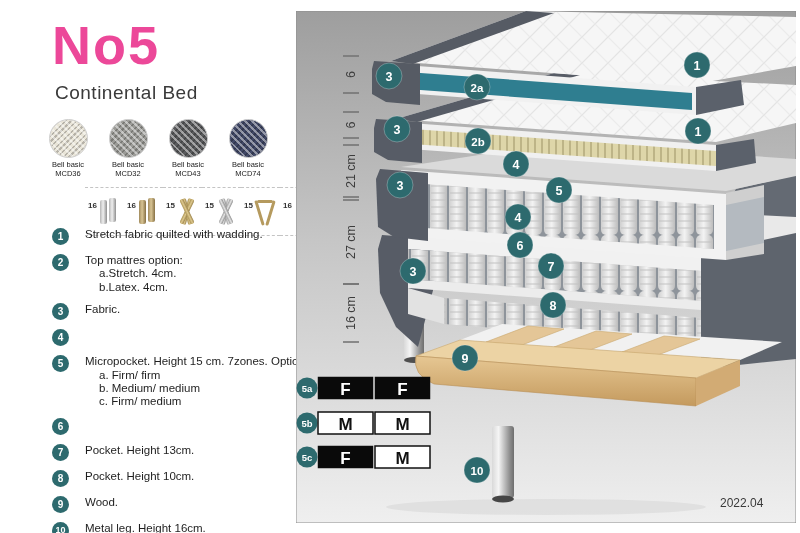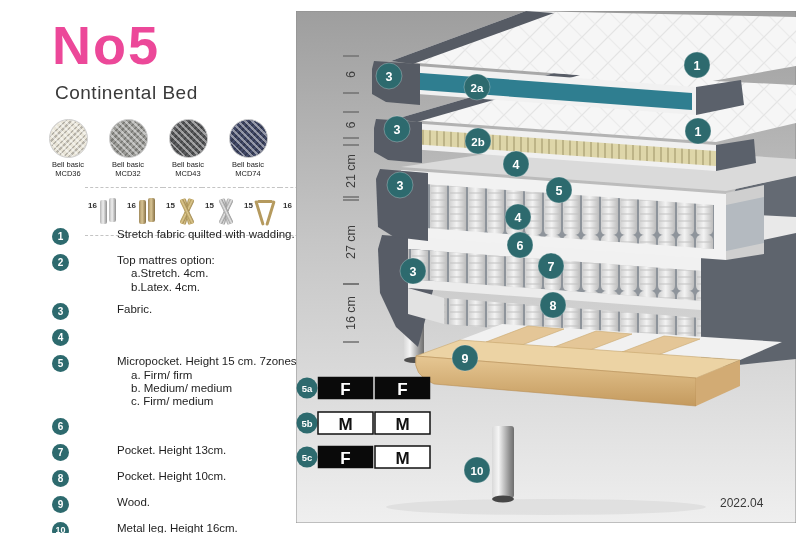--- a/index.html
+++ b/index.html
@@ -31,21 +31,21 @@
   .cyl-blackgold{background:linear-gradient(180deg,#171717 0 72%,#c9a84c 72%);}
   .cross-gold{background:linear-gradient(90deg,#ac9455,#ddc88e 50%,#9a824a);}
   .cross-silver{background:linear-gradient(90deg,#9f9f9f,#e4e4e4 50%,#8c8c8c);}
   .hairpin{background:#b59a5e;}
   .spec-list{position:absolute;left:52px;top:228px;width:242px;margin:0;padding:0;
              list-style:none;}
   .spec-item{display:flex;margin-bottom:9px;}
   .badge-dot{flex:0 0 17px;width:17px;height:17px;border-radius:50%;background:#2d6a6e;
              color:#fff;font-size:10px;font-weight:bold;display:flex;align-items:center;
              justify-content:center;margin-right:16px;margin-top:0;}
-  .spec-lines{font-size:11.5px;line-height:13.4px;color:#1e1e1e;white-space:nowrap;margin-left:32px;}
+  .spec-lines{font-size:11.5px;line-height:13.4px;color:#1e1e1e;white-space:nowrap;}
   .spec-lines .sub{padding-left:14px;}
   
   .panel{position:absolute;left:296px;top:11px;width:500px;height:512px;}
   .panel svg{display:block;}
 </style>
 </head>
 <body>
 
 <div class="page">
 

